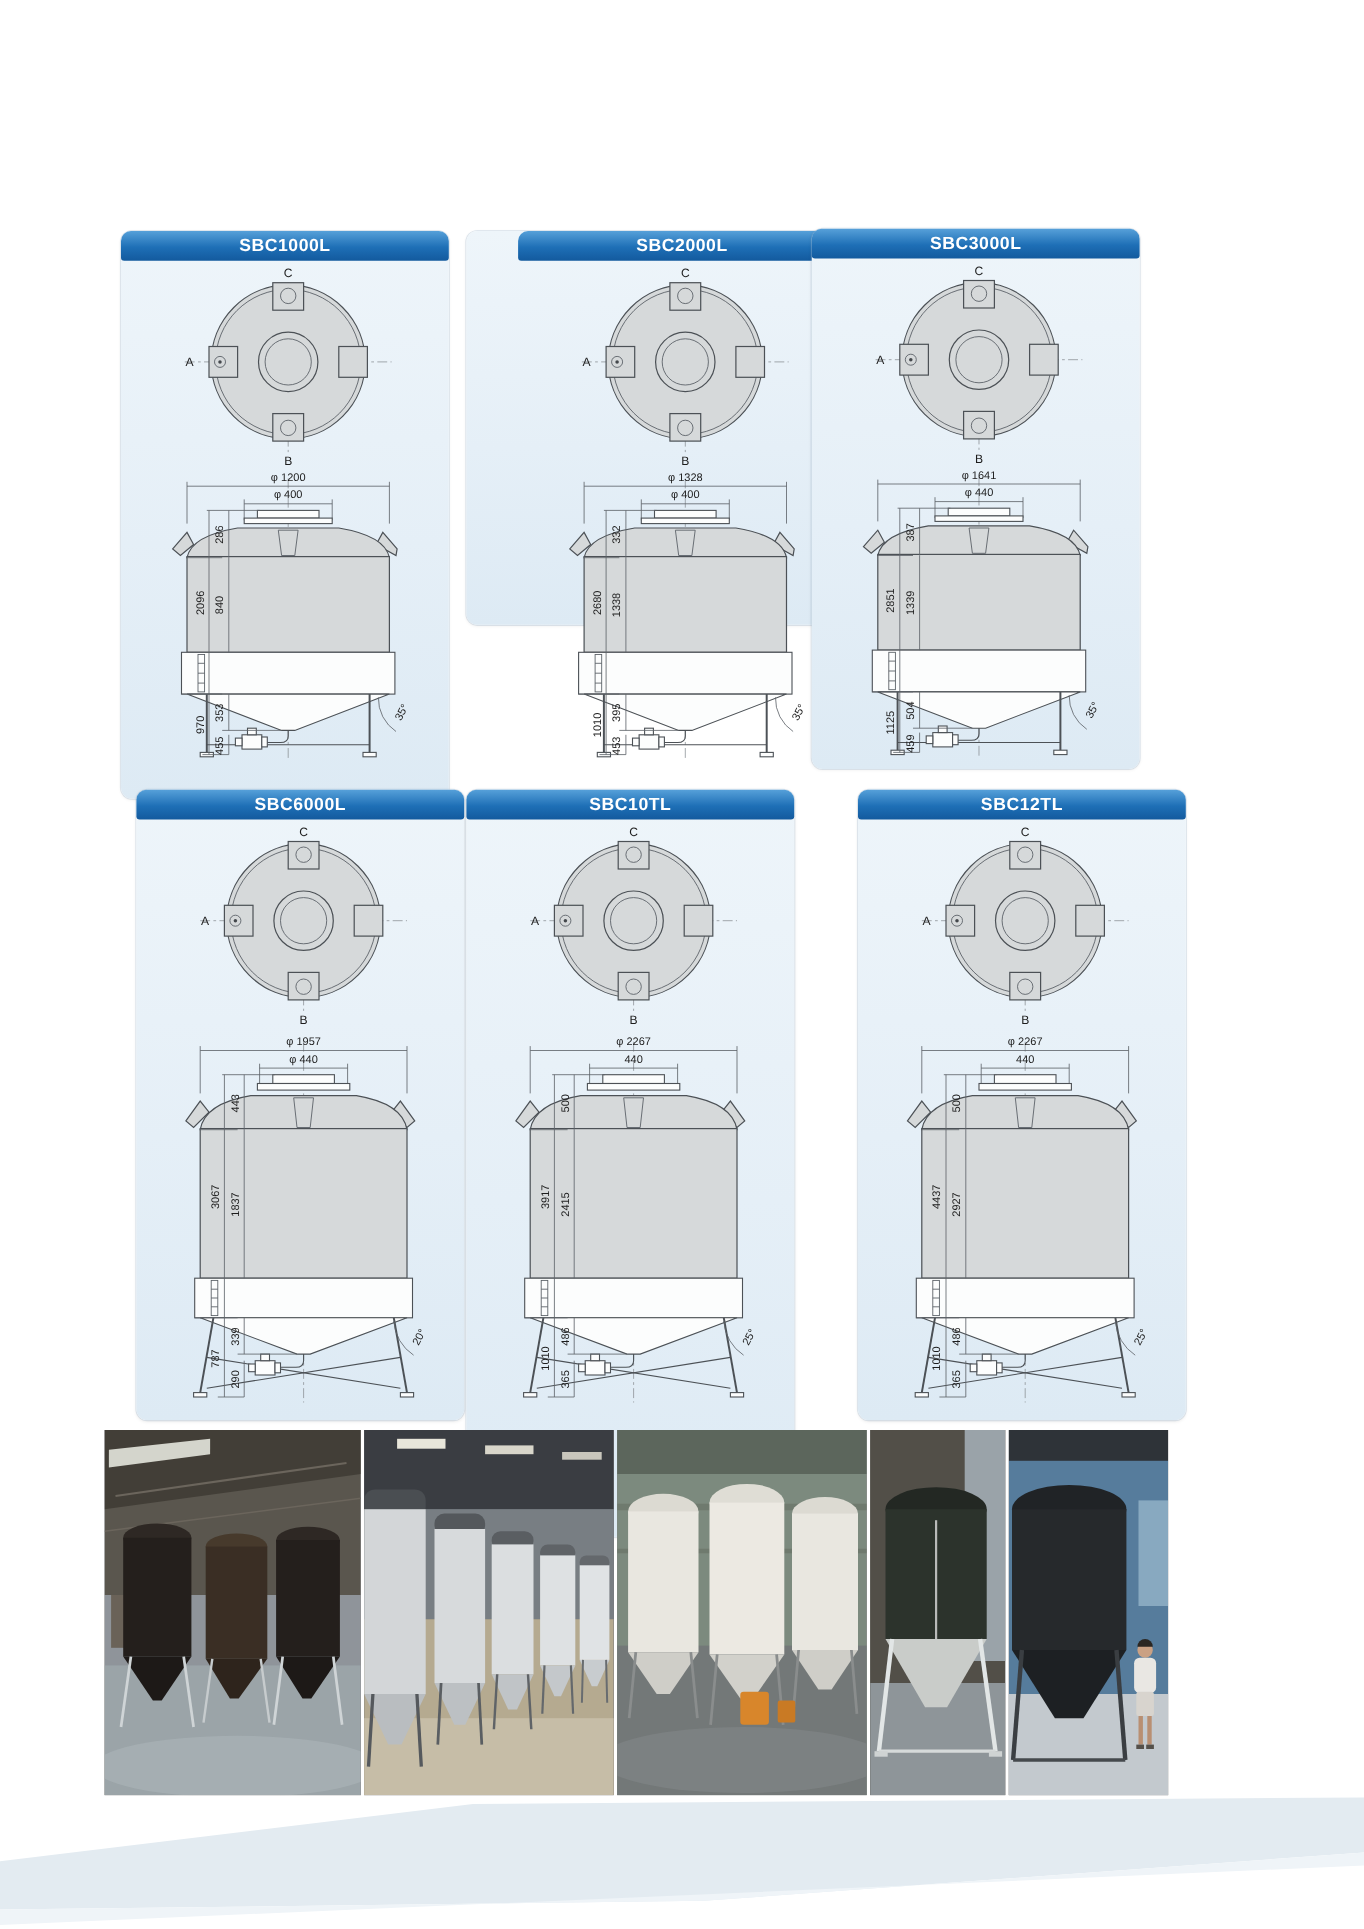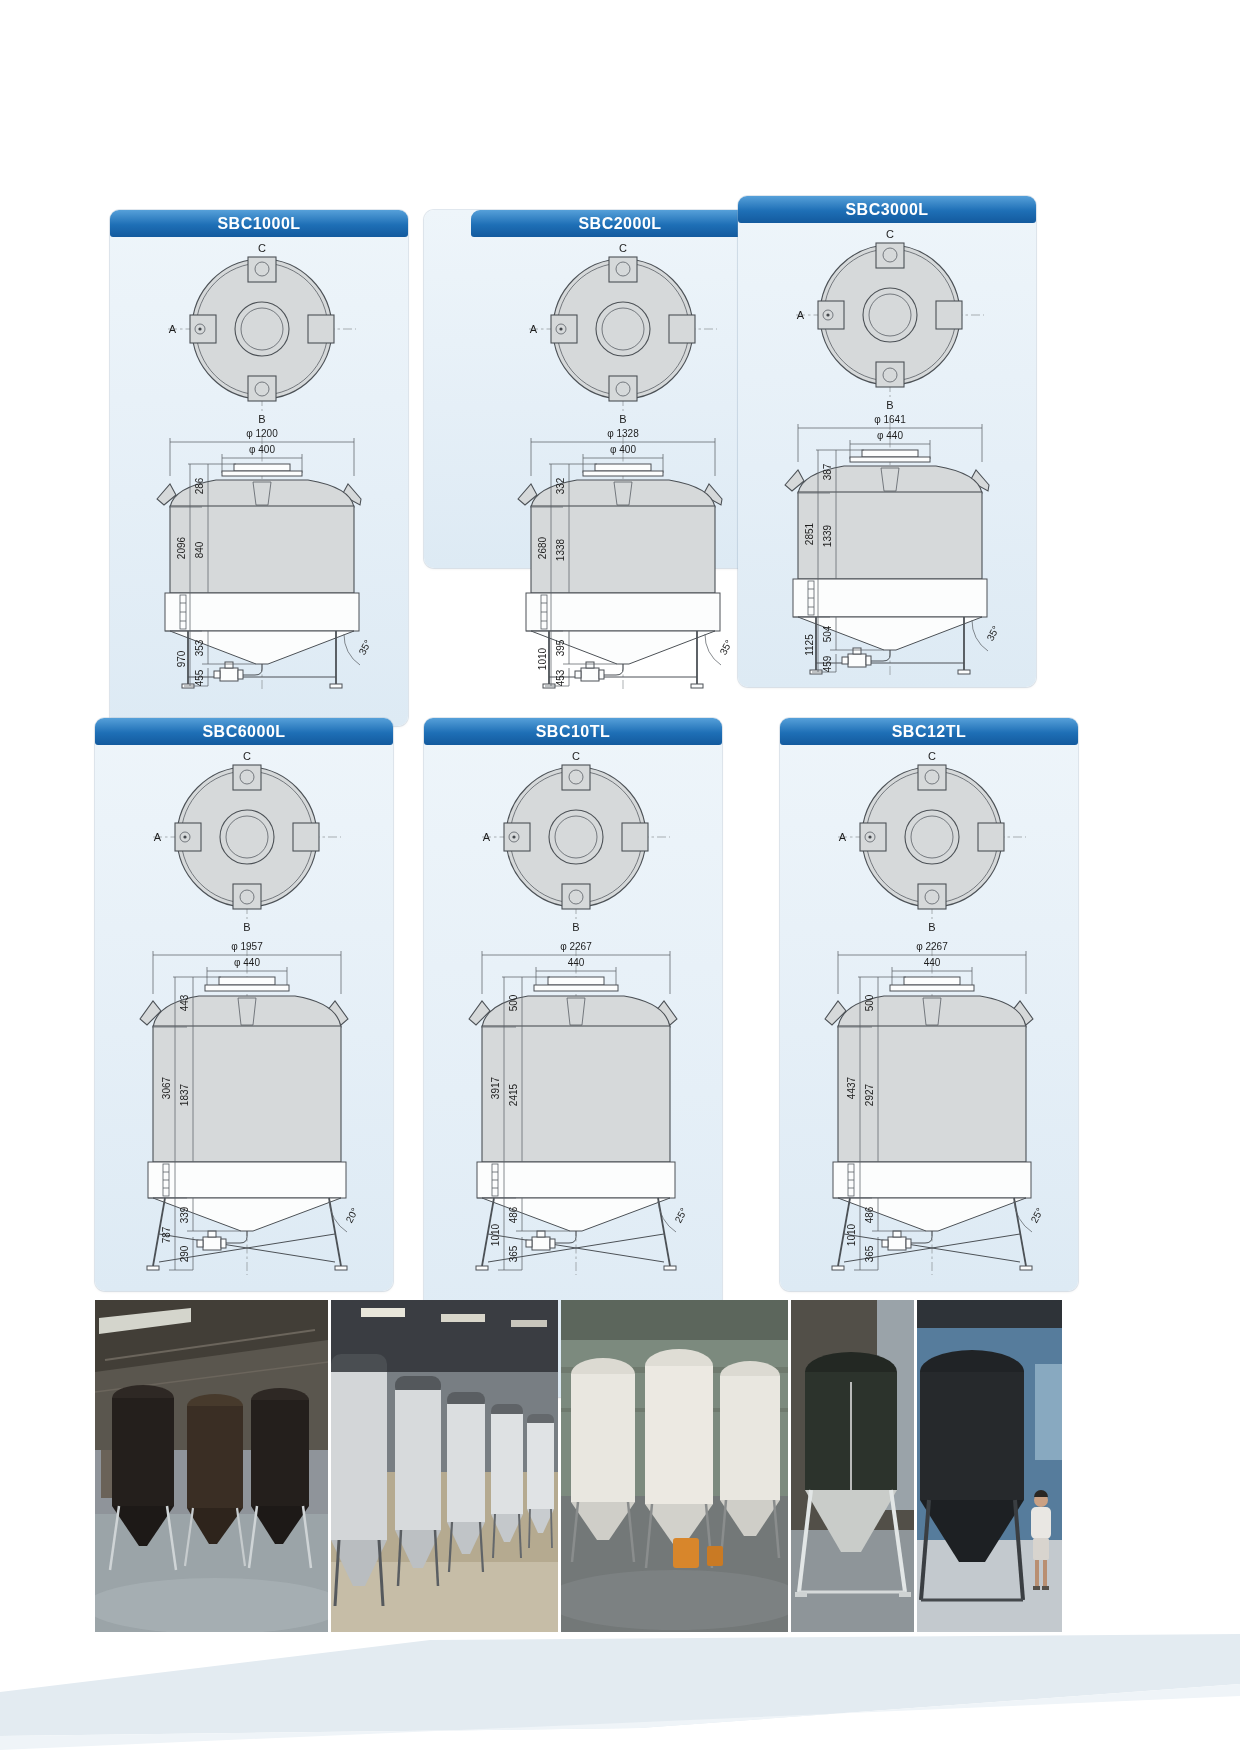--- a/index.html
+++ b/index.html
@@ -182,21 +182,21 @@
         <text class="d" x="93" y="249" text-anchor="middle" transform="rotate(-90 93 249)">332</text>
         <text class="d" x="93" y="313" text-anchor="middle" transform="rotate(-90 93 313)">1338</text>
         <text class="d" x="75" y="311" text-anchor="middle" transform="rotate(-90 75 311)">2680</text>
         <text class="d" x="93" y="411" text-anchor="middle" transform="rotate(-90 93 411)">395</text>
         <text class="d" x="75" y="422" text-anchor="middle" transform="rotate(-90 75 422)">1010</text>
         <text class="d" x="93" y="441" text-anchor="middle" transform="rotate(-90 93 441)">453</text>
       </g>
     </svg>
   </div>
 
-  <div class="card" style="left:738px;top:196px;height:491px;">
+  <div class="card" style="left:738px;top:208px;height:491px;">
     <div class="card-header">SBC3000L</div>
     <svg viewBox="0 0 298 464" width="298" height="464">
       <g>
         <line class="cl" x1="58" y1="92" x2="246" y2="92"></line>
           <line class="cl" x1="152" y1="20" x2="152" y2="174"></line>
         <circle class="fill" cx="152" cy="92" r="70"></circle>
           <circle class="thin" cx="152" cy="92" r="66"></circle>
         <rect class="fill" x="138" y="20" width="28" height="25"></rect>
           <circle class="thin" cx="152" cy="32" r="7"></circle>
         <rect class="fill" x="138" y="139" width="28" height="25"></rect>
@@ -260,21 +260,21 @@
         <text class="d" x="93" y="249" text-anchor="middle" transform="rotate(-90 93 249)">387</text>
         <text class="d" x="93" y="313" text-anchor="middle" transform="rotate(-90 93 313)">1339</text>
         <text class="d" x="75" y="311" text-anchor="middle" transform="rotate(-90 75 311)">2851</text>
         <text class="d" x="93" y="411" text-anchor="middle" transform="rotate(-90 93 411)">504</text>
         <text class="d" x="75" y="422" text-anchor="middle" transform="rotate(-90 75 422)">1125</text>
         <text class="d" x="93" y="441" text-anchor="middle" transform="rotate(-90 93 441)">459</text>
       </g>
     </svg>
   </div>
 
-  <div class="card" style="left:95px;top:718px;height:573px;">
+  <div class="card" style="left:124px;top:718px;height:573px;">
     <div class="card-header">SBC6000L</div>
     <svg viewBox="0 0 298 546" width="298" height="546">
       <g>
         <line class="cl" x1="58" y1="92" x2="246" y2="92"></line>
           <line class="cl" x1="152" y1="20" x2="152" y2="174"></line>
         <circle class="fill" cx="152" cy="92" r="70"></circle>
           <circle class="thin" cx="152" cy="92" r="66"></circle>
         <rect class="fill" x="138" y="20" width="28" height="25"></rect>
           <circle class="thin" cx="152" cy="32" r="7"></circle>
         <rect class="fill" x="138" y="139" width="28" height="25"></rect>

